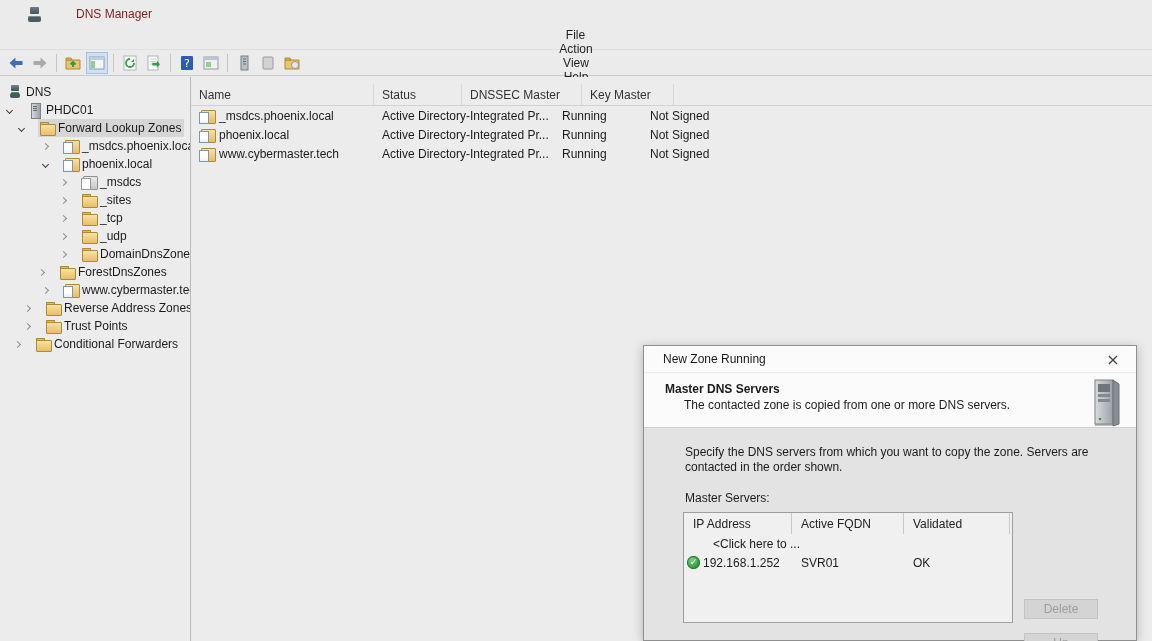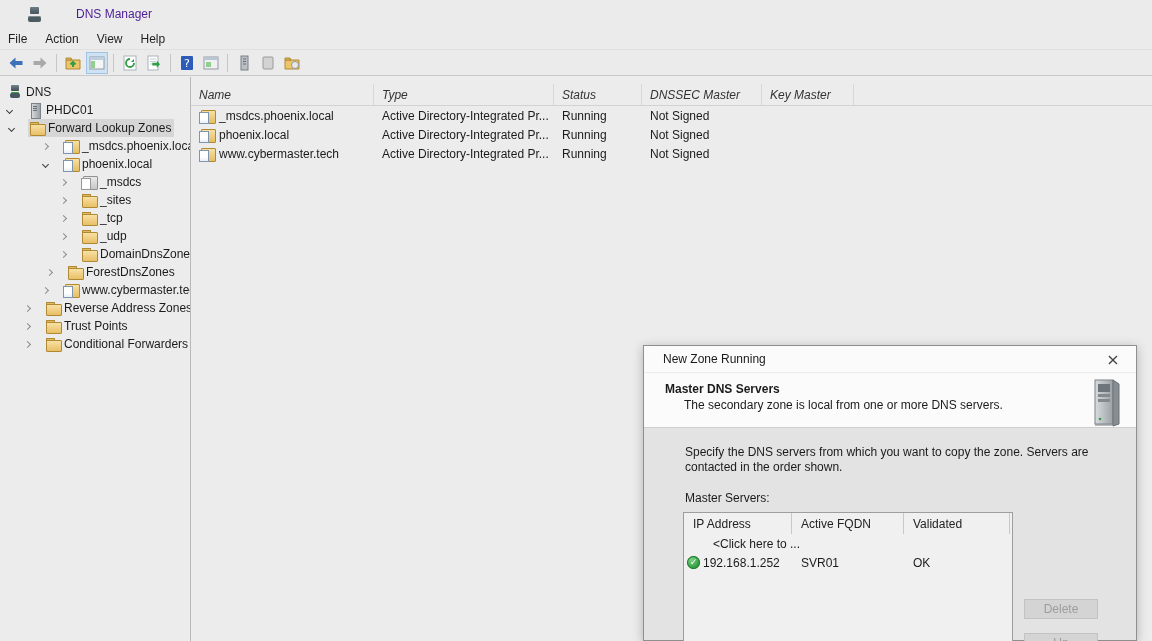--- a/index.html
+++ b/index.html
@@ -7,22 +7,22 @@
   body { font-family:"Liberation Sans","DejaVu Sans",sans-serif; font-size:12px; color:#1b1b1b;
          background:#ececec; position:relative; }
 
   
   .titlebar { height:28px; background:#ebebeb; display:flex; align-items:center; }
   .titlebar .appicon { margin-left:26px; width:17px; height:17px; position:relative; flex:none; }
   .appicon::before { content:''; position:absolute; left:4px; top:1px; width:9px; height:7px;
                      background:linear-gradient(#6d7d85,#46545b); border-radius:1px; }
   .appicon::after  { content:''; position:absolute; left:2px; top:10px; width:13px; height:6px;
                      background:#4c5a61; border-radius:2px; box-shadow:inset 0 1px 0 #7f8d93; }
-  .titlebar .apptitle { margin-left:33px; color:#4c1d95; }
-  .menubar { height:22px; background:#ebebeb; display:flex; align-items:center; border-bottom:1px solid #e0e0e0; }
+  .titlebar .apptitle { margin-left:33px; color:#7f1d1d; }
+  .menubar { height:22px; background:#ebebeb; display:flex; align-items:center; border-bottom:1px solid #e0e0e0;flex-direction:column; }
   .menu-item { padding:0 9px; height:100%; display:flex; align-items:center; color:#1f1f1f; }
   .menu-item:first-child { padding-left:8px; }
   .toolbar { height:26px; background:#ebebeb; display:flex; align-items:center; border-bottom:1px solid #c9c9c9; padding-left:4px; }
   .tbtn { width:22px; height:22px; display:flex; align-items:center; justify-content:center; margin:0 1px; border:1px solid transparent; }
   .tbtn.active { background:#cfe2f3; border:1px solid #9fc3e3; }
   .tsep { width:1px; height:18px; background:#c6c6c6; margin:0 4px; }
 
   
   .main { position:absolute; top:77px; left:0; right:0; bottom:0; display:flex; }
   .tree-pane { width:191px; flex:none; background:#ececec; border-right:1px solid #b9b9b9;
@@ -53,41 +53,41 @@
                           background:linear-gradient(90deg,#d6d9db,#9aa1a6); border:1px solid #7b8287; }
   .ticon.server::after  { content:''; position:absolute; left:6px; top:4px; width:4px; height:1px;
                           background:#666d72; box-shadow:0 2px 0 #666d72, 0 4px 0 #666d72; }
   .ticon.dns::before { content:''; position:absolute; left:4px; top:1px; width:8px; height:6px;
                        background:linear-gradient(#75858d,#3f4d54); border-radius:1px; }
   .ticon.dns::after  { content:''; position:absolute; left:3px; top:9px; width:10px; height:5px;
                        background:#49575e; border-radius:2px; box-shadow:0 -2px 0 -1px #2f9e44; }
 
   .list-pane { flex:1; background:#ececec; overflow:hidden; padding-top:7px; }
   .list-header { height:22px; display:flex; border-bottom:1px solid #d2d2d2; }
-  .hcell { display:flex; align-items:center; padding-left:8px; color:#333; border-right:1px solid #d8d8d8;font-style:italic; }
+  .hcell { display:flex; align-items:center; padding-left:8px; color:#333; border-right:1px solid #d8d8d8; }
   .lrow { height:19px; display:flex; align-items:center; }
   .lcell { display:flex; align-items:center; padding-left:8px; overflow:hidden; white-space:nowrap; }
   .c0{width:183px;} .c1{width:180px;} .c2{width:88px;} .c3{width:120px;} .c4{width:92px;}
   .lrow .ticon { margin-right:4px; }
 
   
   .dialog { position:absolute; left:643px; top:345px; width:494px; height:296px;
             background:#e3e3e3; border:1px solid #8f8f8f; box-shadow:0 2px 10px rgba(0,0,0,.25); }
   .dlg-titlebar { height:27px; background:#fbfbfb; display:flex; align-items:center; border-bottom:1px solid #ebebeb; }
   .dlg-title { margin-left:19px; color:#1a1a1a; }
   .dlg-close { margin-left:auto; margin-right:14px; width:18px; height:18px; display:flex; align-items:center;
                justify-content:center; font-size:16px; color:#444; font-family:"DejaVu Sans",sans-serif; }
   .dlg-header { height:55px; background:#fbfbfb; border-bottom:1px solid #cfcfcf; position:relative; }
   .dlg-header-title { position:absolute; left:21px; top:9px; font-weight:bold; }
   .dlg-header-sub { position:absolute; left:40px; top:25px; }
   .dlg-server-img { position:absolute; right:9px; top:4px; }
   .dlg-body { position:relative; height:212px; }
   .dlg-instructions { position:absolute; left:41px; top:17px; width:420px; line-height:15px; }
   .dlg-list-label { position:absolute; left:41px; top:63px; }
-  .mtable { position:absolute; left:39px; top:84px; width:330px; height:130px; background:#f0f0f0;
+  .mtable { position:absolute; left:39px; top:84px; width:330px; height:111px; background:#f0f0f0;
             border:1px solid #9e9e9e; overflow:hidden; }
   .mhead { height:21px; display:flex; }
   .mhcell { display:flex; align-items:center; padding-left:9px; border-right:1px solid #c9c9c9; color:#222; }
   .m0{width:108px;} .m1{width:112px;} .m2{width:106px;}
   .mrow { height:19px; display:flex; align-items:center; }
   .mcell { padding-left:9px; white-space:nowrap; overflow:hidden; }
   .mrow .ip-cell { display:flex; align-items:center; padding-left:3px; }
   .placeholder-cell { padding-left:29px; color:#1b1b1b; }
   .vcheck { width:13px; height:13px; border-radius:50%; flex:none; margin-right:3px;
             background:radial-gradient(circle at 35% 30%, #7ecf85, #2e9a3a 70%);
@@ -199,21 +199,21 @@
       </div>
       <div class="tree-row" style="padding-left: 4px;">
         <div class="chev-slot">
           <div class="chev expanded"></div>
         </div>
         <div class="sel">
           <div class="ticon server"></div>
           <div class="tlabel">PHDC01</div>
         </div>
       </div>
-      <div class="tree-row" style="padding-left: 6px;">
+      <div class="tree-row" style="padding-left: 16px;">
         <div class="chev-slot">
           <div class="chev expanded"></div>
         </div>
         <div class="sel selected">
           <div class="ticon folder"></div>
           <div class="tlabel">Forward Lookup Zones</div>
         </div>
       </div>
       <div class="tree-row" style="padding-left: 40px;">
         <div class="chev-slot">
@@ -271,21 +271,21 @@
       </div>
       <div class="tree-row" style="padding-left: 58px;">
         <div class="chev-slot">
           <div class="chev collapsed"></div>
         </div>
         <div class="sel">
           <div class="ticon folder"></div>
           <div class="tlabel">DomainDnsZones</div>
         </div>
       </div>
-      <div class="tree-row" style="padding-left: 36px; margin-left: 8px;">
+      <div class="tree-row" style="padding-left: 36px;">
         <div class="chev-slot">
           <div class="chev collapsed"></div>
         </div>
         <div class="sel">
           <div class="ticon folder"></div>
           <div class="tlabel">ForestDnsZones</div>
         </div>
       </div>
       <div class="tree-row" style="padding-left: 40px;">
         <div class="chev-slot">
@@ -307,34 +307,33 @@
       </div>
       <div class="tree-row" style="padding-left: 22px;">
         <div class="chev-slot">
           <div class="chev collapsed"></div>
         </div>
         <div class="sel">
           <div class="ticon folder"></div>
           <div class="tlabel">Trust Points</div>
         </div>
       </div>
-      <div class="tree-row" style="padding-left: 22px;">
+      <div class="tree-row" style="padding-left: 12px;">
         <div class="chev-slot">
           <div class="chev collapsed"></div>
         </div>
         <div class="sel">
           <div class="ticon folder"></div>
           <div class="tlabel">Conditional Forwarders</div>
         </div>
       </div>
     </div>
   <div class="list-pane">
     <div class="list-header">
         <div class="hcell c0">Name</div>
-        <div class="hcell c1">Type</div>
         <div class="hcell c2">Status</div>
         <div class="hcell c3">DNSSEC Master</div>
         <div class="hcell c4">Key Master</div>
       </div>
     <div>
         <div class="lrow">
           <div class="lcell c0">
             <div class="ticon zone" style="margin-right: 4px;"></div>
             <span>_msdcs.phoenix.local</span>
           </div>
@@ -367,21 +366,21 @@
   </div>
 </div>
 
 <div class="dialog">
   <div class="dlg-titlebar">
     <span class="dlg-title">New Zone Running</span>
     <span class="dlg-close">×</span>
   </div>
   <div class="dlg-header">
     <span class="dlg-header-title">Master DNS Servers</span>
-    <span class="dlg-header-sub">The secondary zone is local from one or more DNS servers.</span>
+    <span class="dlg-header-sub">The contacted zone is copied from one or more DNS servers.</span>
     <span class="dlg-server-img">
       <svg width="40" height="50">
         <path d="M8 3 h18 l6 4 v40 l-6 2 h-18 z" fill="#b9bdc0"></path>
         <rect x="8" y="3" width="18" height="44" fill="url(#g1)" stroke="#7d8287"></rect>
         <defs>
             <linearGradient id="g1" x1="0" x2="1">
               <stop offset="0" stop-color="#d9dcde"></stop>
               <stop offset="1" stop-color="#9ba1a6"></stop>
             </linearGradient>
           </defs>

